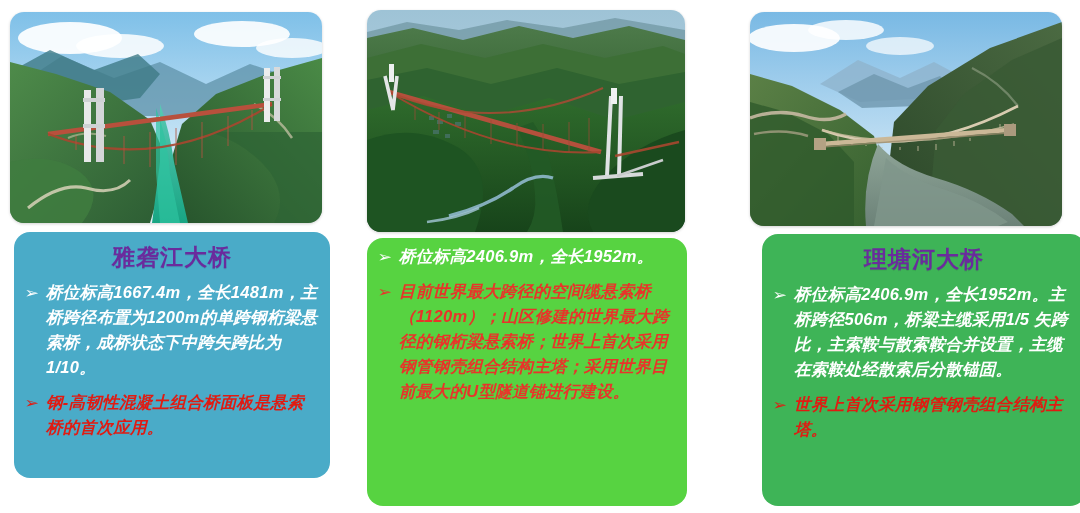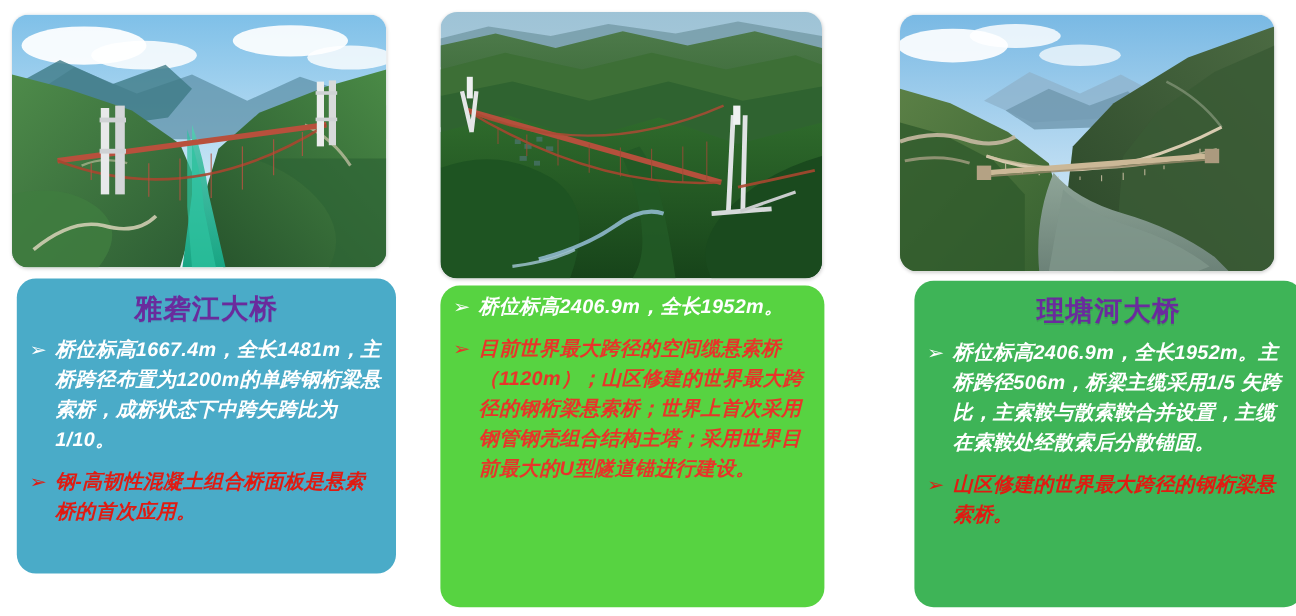--- a/index.html
+++ b/index.html
@@ -314,19 +314,19 @@
     </div>
     <div class="card-panel">
       <div class="card-title">理塘河大桥</div>
       <ul class="bullet-list">
         <li class="bullet-item">
           <span class="bullet-marker tone-white">➢</span>
           <span class="bullet-text tone-white">桥位标高2406.9m，全长1952m。主桥跨径506m，桥梁主缆采用1/5 矢跨比，主索鞍与散索鞍合并设置，主缆在索鞍处经散索后分散锚固。</span>
         </li>
         <li class="bullet-item">
           <span class="bullet-marker tone-red">➢</span>
-          <span class="bullet-text tone-red">山区修建的世界最大跨径的钢桁梁悬索桥。</span>
+          <span class="bullet-text tone-red">世界上首次采用钢管钢壳组合结构主塔。</span>
         </li>
       </ul>
     </div>
   </div>
 
 </div>
 
 </body></html>

